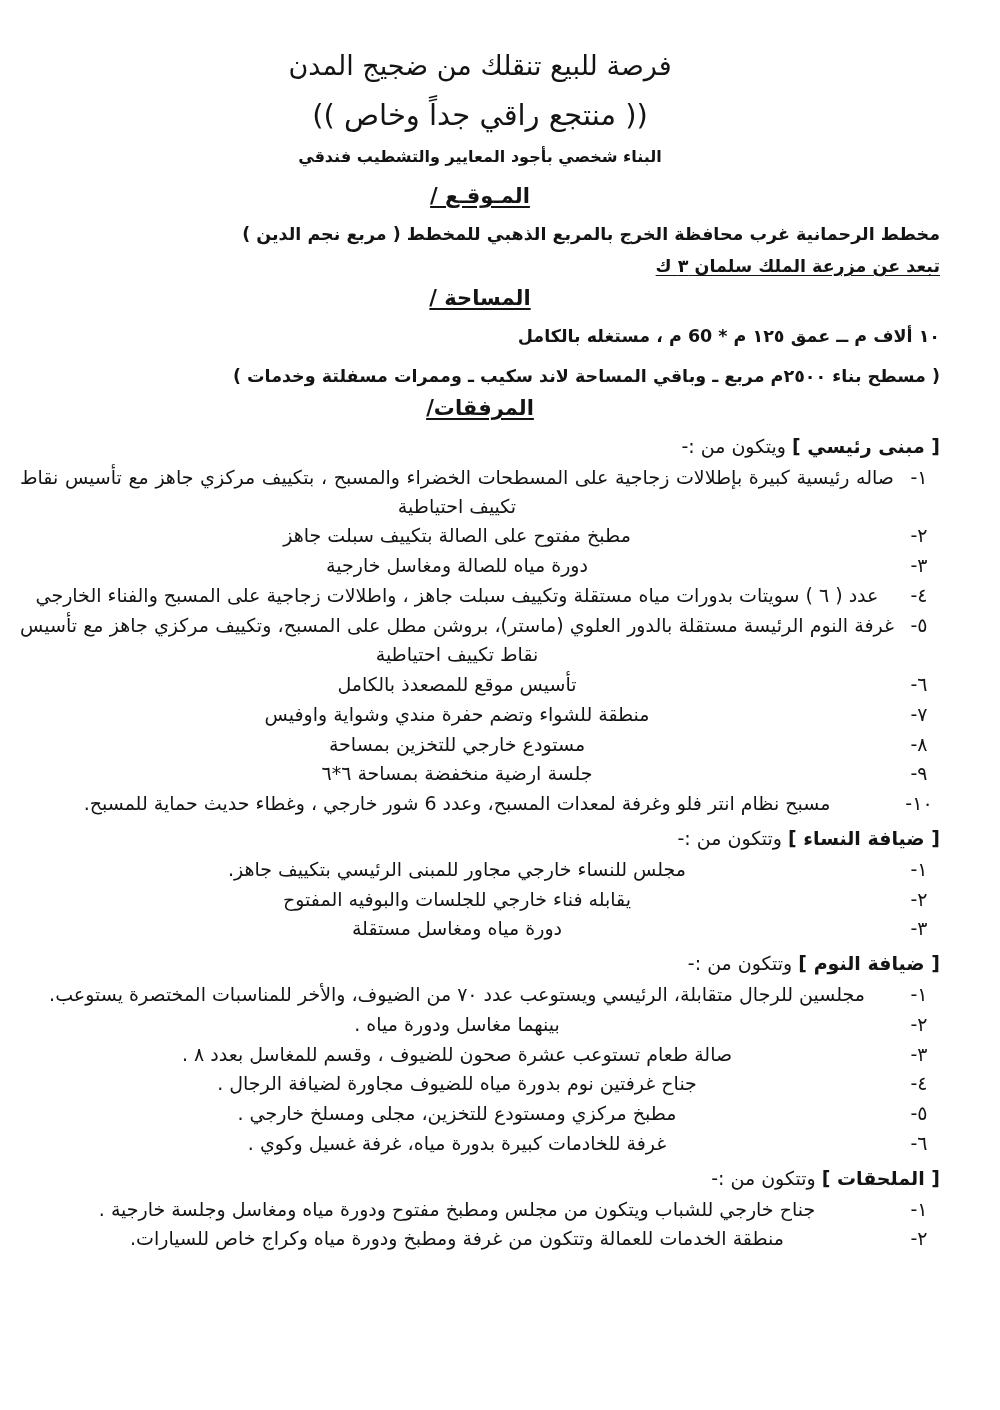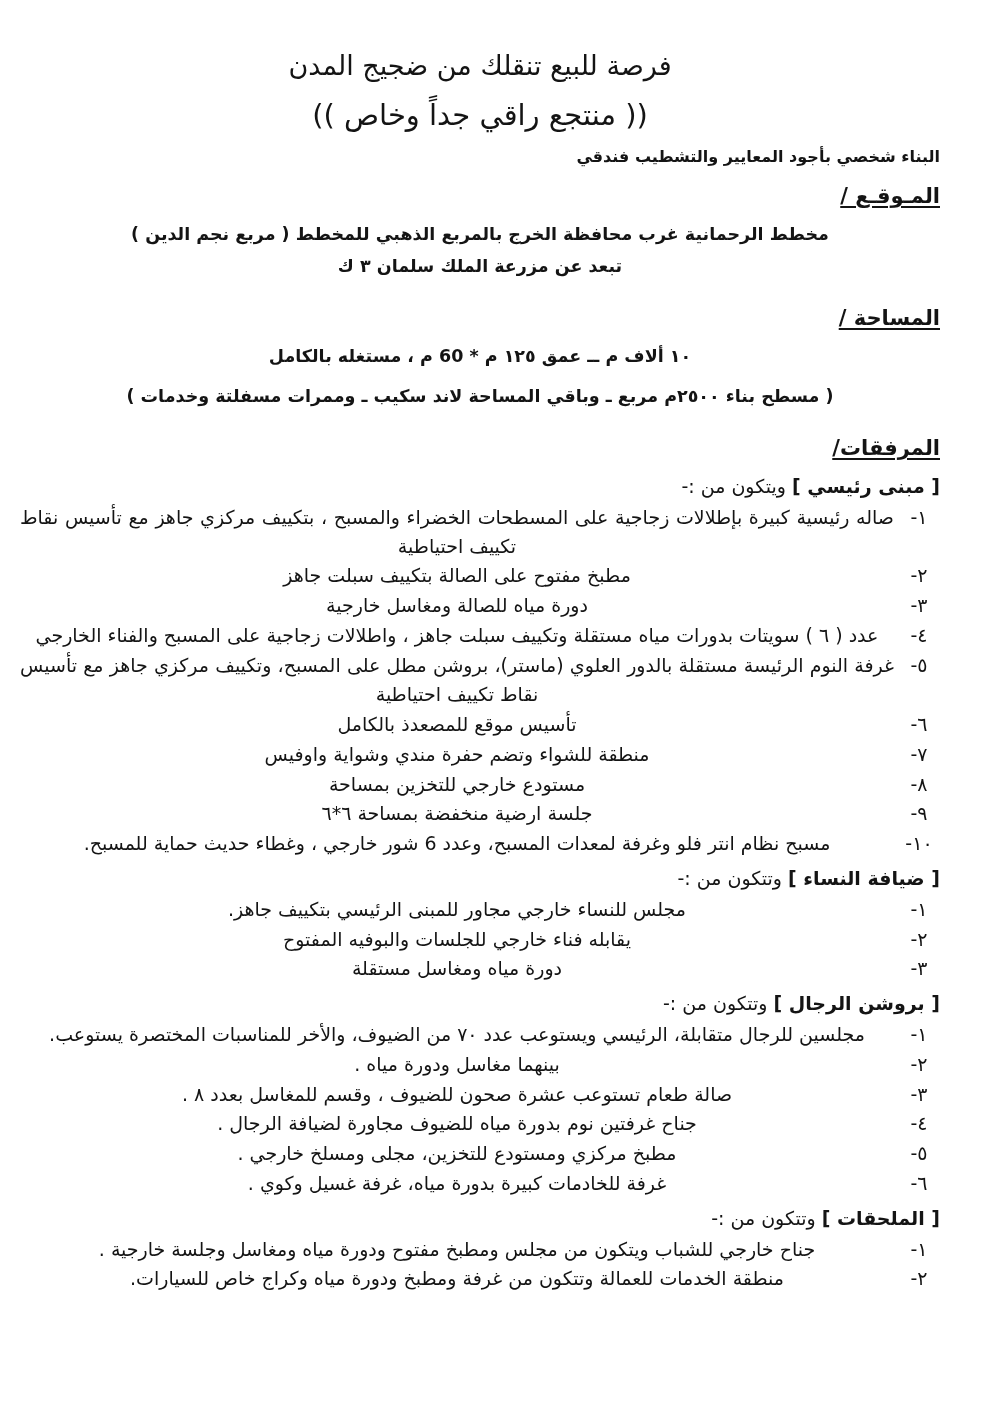--- a/index.html
+++ b/index.html
@@ -42,44 +42,44 @@
     font-size: 29px;
     line-height: 1.4;
     font-weight: 400;
     margin: 0 0 10px 0;
   }
   .headline-3 {
     font-size: 16px;
     font-weight: bold;
     line-height: 1.4;
     margin: 0 0 6px 0;
-    text-align: right;
   }
 
   
   .section-title {
-    text-align: right;
+    text-align: center;
     font-size: 21px;
     font-weight: bold;
     text-decoration: underline;
     text-underline-offset: 3px;
     margin: 16px 0 12px 0;
     letter-spacing: 1px;
   }
-  .section-title.tight { margin-top: 26px; }
+  .section-title.tight { margin-top: 6px; }
 
   
   .center-line {
-    text-align: center;
+    text-align: right;
     font-size: 17.5px;
     font-weight: bold;
     line-height: 1.6;
     margin: 0 0 4px 0;
   }
   .center-line.underline {
+    text-decoration: underline;
     text-underline-offset: 3px;
   }
   .center-line.spaced {
     letter-spacing: 0.6px;
     margin-top: 12px;
   }
   .center-line.wide { letter-spacing: 0.4px; }
 
   
   .group-head {
@@ -159,21 +159,21 @@
         <li class="one-line"><span class="num">٨-</span><span>مستودع خارجي للتخزين بمساحة</span></li>
         <li class="one-line"><span class="num">٩-</span><span>جلسة ارضية منخفضة بمساحة ٦*٦</span></li>
         <li><span class="num">١٠-</span><span>مسبح نظام انتر فلو وغرفة لمعدات المسبح، وعدد 6 شور خارجي ، وغطاء حديث حماية للمسبح.</span></li>
       </ol>
       <div class="group-head"><span class="tag">[ ضيافة النساء ]</span><span> وتتكون من :-</span></div>
       <ol class="items">
         <li class="one-line"><span class="num">١-</span><span>مجلس للنساء خارجي  مجاور للمبنى الرئيسي بتكييف جاهز.</span></li>
         <li class="one-line"><span class="num">٢-</span><span>يقابله فناء خارجي للجلسات والبوفيه المفتوح</span></li>
         <li class="one-line"><span class="num">٣-</span><span>دورة مياه ومغاسل مستقلة</span></li>
       </ol>
-      <div class="group-head"><span class="tag">[ بروشن الرجال ]</span><span> وتتكون من :-</span></div>
+      <div class="group-head"><span class="tag">[ ضيافة النوم ]</span><span> وتتكون من :-</span></div>
       <ol class="items">
         <li><span class="num">١-</span><span>مجلسين للرجال متقابلة، الرئيسي ويستوعب عدد ٧٠ من الضيوف، والأخر للمناسبات المختصرة يستوعب.</span></li>
         <li class="one-line"><span class="num">٢-</span><span>بينهما مغاسل ودورة مياه .</span></li>
         <li class="one-line"><span class="num">٣-</span><span>صالة طعام تستوعب عشرة صحون للضيوف ، وقسم للمغاسل بعدد ٨ .</span></li>
         <li class="one-line"><span class="num">٤-</span><span>جناح غرفتين نوم بدورة مياه للضيوف مجاورة لضيافة الرجال .</span></li>
         <li class="one-line"><span class="num">٥-</span><span>مطبخ مركزي ومستودع للتخزين، مجلى ومسلخ خارجي .</span></li>
         <li class="one-line"><span class="num">٦-</span><span>غرفة للخادمات كبيرة بدورة مياه، غرفة غسيل وكوي .</span></li>
       </ol>
       <div class="group-head"><span class="tag">[ الملحقات ]</span><span> وتتكون من :-</span></div>
       <ol class="items">

